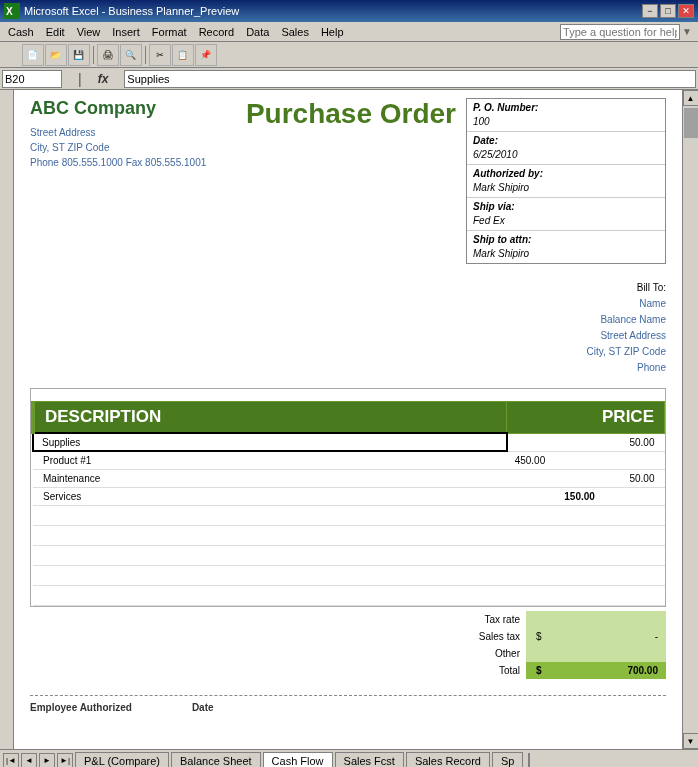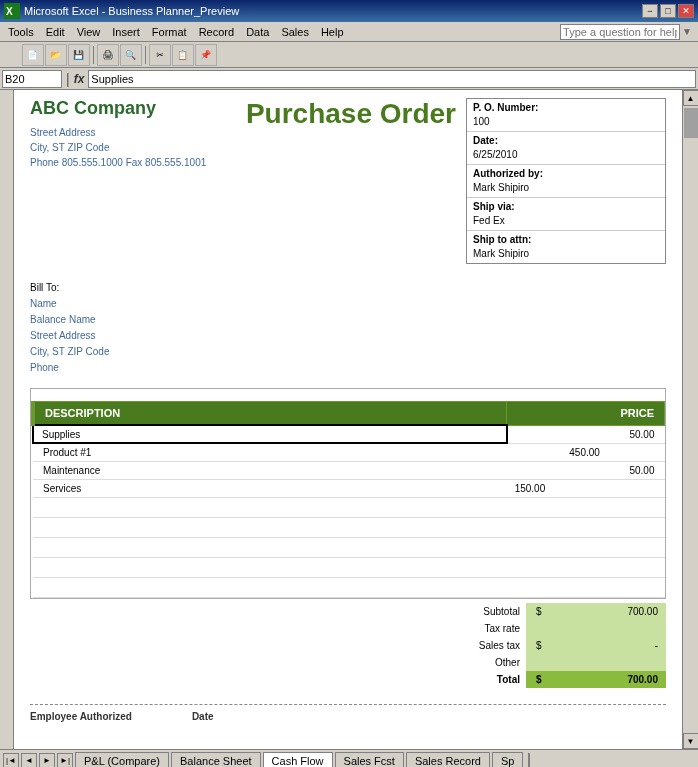--- a/index.html
+++ b/index.html
@@ -85,21 +85,21 @@
     }
 
     
     .formula-bar {
       background: #d4d0c8;
       height: 22px;
       display: flex;
       align-items: center;
       border-bottom: 1px solid #808080;
       padding: 0 2px;
-      gap: 4px;
+      gap: 16px;
     }
     .cell-ref {
       width: 60px;
       height: 18px;
       border: 1px solid #808080;
       font-size: 11px;
       padding: 0 2px;
       background: white;
     }
     .formula-divider {
@@ -258,51 +258,53 @@
       font-size: 10px;
       line-height: 1.5;
       margin-top: 6px;
     }
 
     .po-info-box {
       border: 1px solid #888;
       width: 200px;
       font-size: 10px;
       flex-shrink: 0;
+      font-style: italic;
     }
     .po-info-row {
       padding: 2px 6px;
       border-bottom: 1px solid #ccc;
       line-height: 1.4;
     }
     .po-info-row:last-child { border-bottom: none; }
     .po-info-label { font-weight: bold; color: #000; }
     .po-info-value { color: #000; }
 
     .bill-to {
       color: #4169a0;
       font-size: 10px;
       line-height: 1.6;
       margin-top: 16px;
+      text-align: right;
     }
     .bill-to-label { color: #000; font-weight: normal; }
 
     
     .desc-table {
       width: 100%;
       border-collapse: collapse;
       margin-top: 12px;
     }
     .desc-table thead tr {
       background: #4a7a1e;
     }
     .desc-table thead th {
       color: white;
       padding: 5px 8px;
-      font-size: 11px;
+      font-size: 17px;
       font-weight: bold;
       text-transform: uppercase;
       border: 1px solid #6a9a2e;
       margin-top: 10px;
     }
     .desc-table thead th:first-child {
       text-align: left;
       padding-left: 10px;
     }
     .desc-table thead th:last-child {
@@ -402,21 +404,21 @@
     <span>Microsoft Excel - Business Planner_Preview</span>
   </div>
   <div class="title-bar-controls">
     <div class="title-btn">−</div>
     <div class="title-btn">□</div>
     <div class="title-btn" style="background:#d44; color:white;">✕</div>
   </div>
 </div>
 
 <div class="menu-bar">
-  <span class="menu-item">Tools</span>
+  <span class="menu-item">Cash</span>
   <span class="menu-item">Edit</span>
   <span class="menu-item">View</span>
   <span class="menu-item">Insert</span>
   <span class="menu-item">Format</span>
   <span class="menu-item">Record</span>
   <span class="menu-item">Data</span>
   <span class="menu-item">Sales</span>
   <span class="menu-item">Help</span>
   <div class="menu-search">
     <input type="text" placeholder="Type a question for help" style="">
@@ -509,29 +511,29 @@
           </thead>
           <tbody>
             <tr class="selected-row">
               <td style="border: 2px solid #000; border-right: none; padding: 2px 8px;">
                 <span>Supplies</span>
               </td>
               <td style="text-align:right;padding-right:10px;">50.00</td>
             </tr>
             <tr>
               <td style="padding-left:10px;">Product #1</td>
-              <td style="text-align:center;padding-right:10px;">450.00</td>
+              <td style="text-align:left;padding-right:10px;">450.00</td>
             </tr>
             <tr>
               <td style="padding-left:10px;">Maintenance</td>
               <td style="text-align:right;padding-right:10px;">50.00</td>
             </tr>
             <tr>
               <td style="padding-left:10px;">Services</td>
-              <td style="text-align:left;padding-right:20px;">150.00</td>
+              <td style="text-align:center;padding-right:20px;font-weight:bold;">150.00</td>
             </tr>
 
             <tr>
                 <td style="height:20px;padding-left:10px;"></td>
                 <td></td>
               </tr>
             <tr>
                 <td style="height:20px;padding-left:10px;"></td>
                 <td></td>
               </tr>
@@ -547,42 +549,37 @@
                 <td style="height:20px;padding-left:10px;"></td>
                 <td></td>
               </tr>
           </tbody>
         </table>
       </div>
 
       <div class="totals-section">
         <table class="totals-table">
           <tbody>
-              <tr>
-            <td class="label-cell">Subtotal</td>
-            <td class="dollar-cell">$</td>
-            <td class="amount-cell">700.00</td>
-          </tr>
           <tr>
             <td class="label-cell">Tax rate</td>
             <td class="dollar-cell"></td>
             <td class="amount-cell"></td>
           </tr>
           <tr>
             <td class="label-cell">Sales tax</td>
             <td class="dollar-cell">$</td>
             <td class="amount-cell">-</td>
           </tr>
           <tr>
             <td class="label-cell">Other</td>
             <td class="dollar-cell"></td>
             <td class="amount-cell"></td>
           </tr>
           <tr class="total-row">
-            <td class="label-cell" style="font-weight:bold;">Total</td>
+            <td class="label-cell" style="font-weight:normal;">Total</td>
             <td class="dollar-cell" style="background:#8aba3e;font-weight:bold;">$</td>
             <td class="amount-cell" style="background:#8aba3e;font-weight:bold;">700.00</td>
           </tr>
         </tbody>
           </table>
       </div>
 
       <div class="signature-area">
         <span>Employee Authorized</span>
         <span>Date</span>

